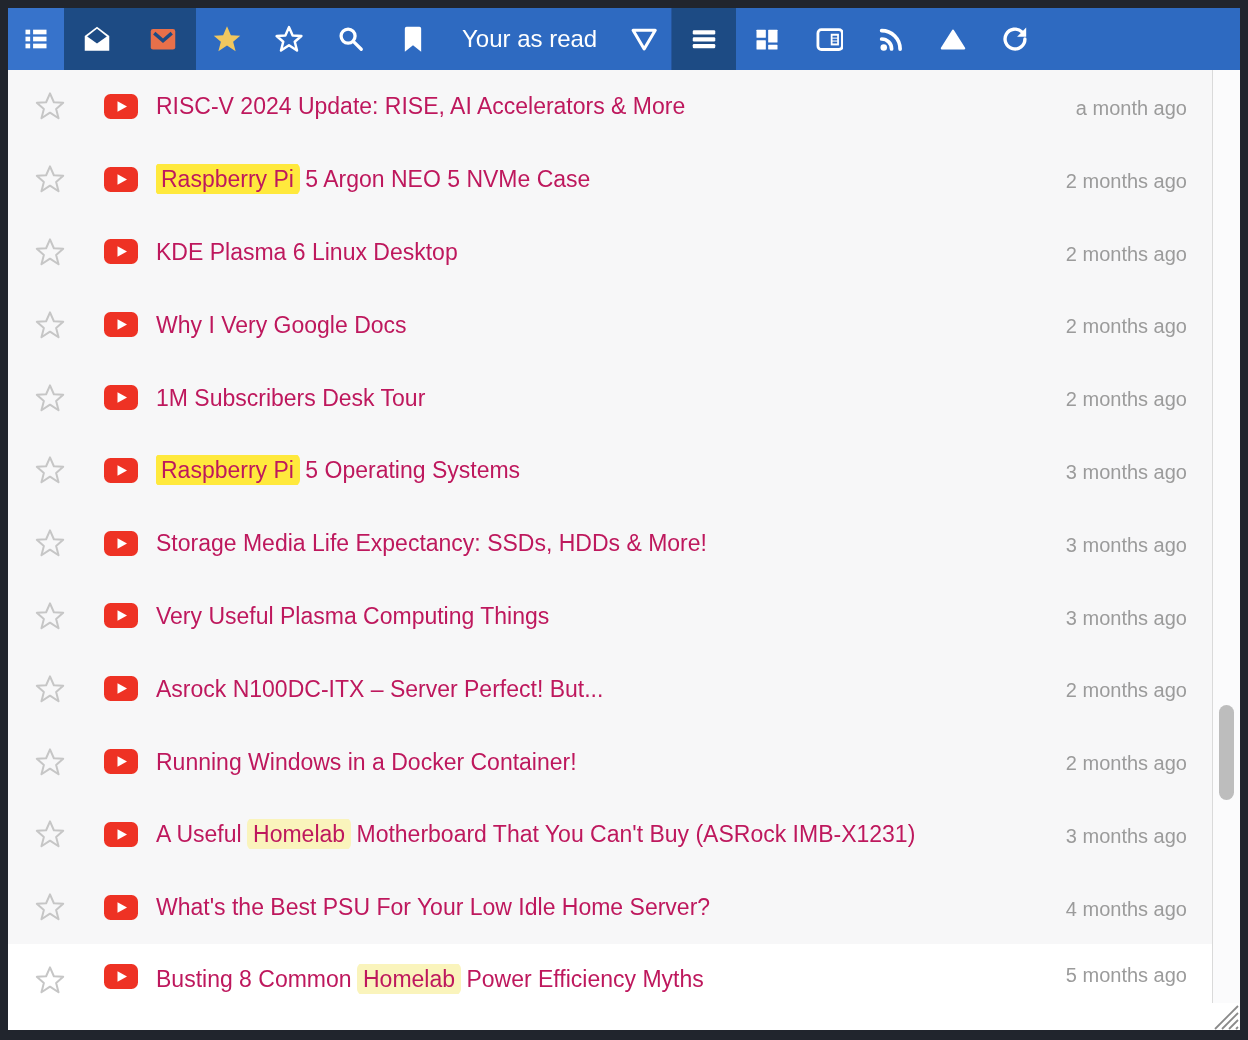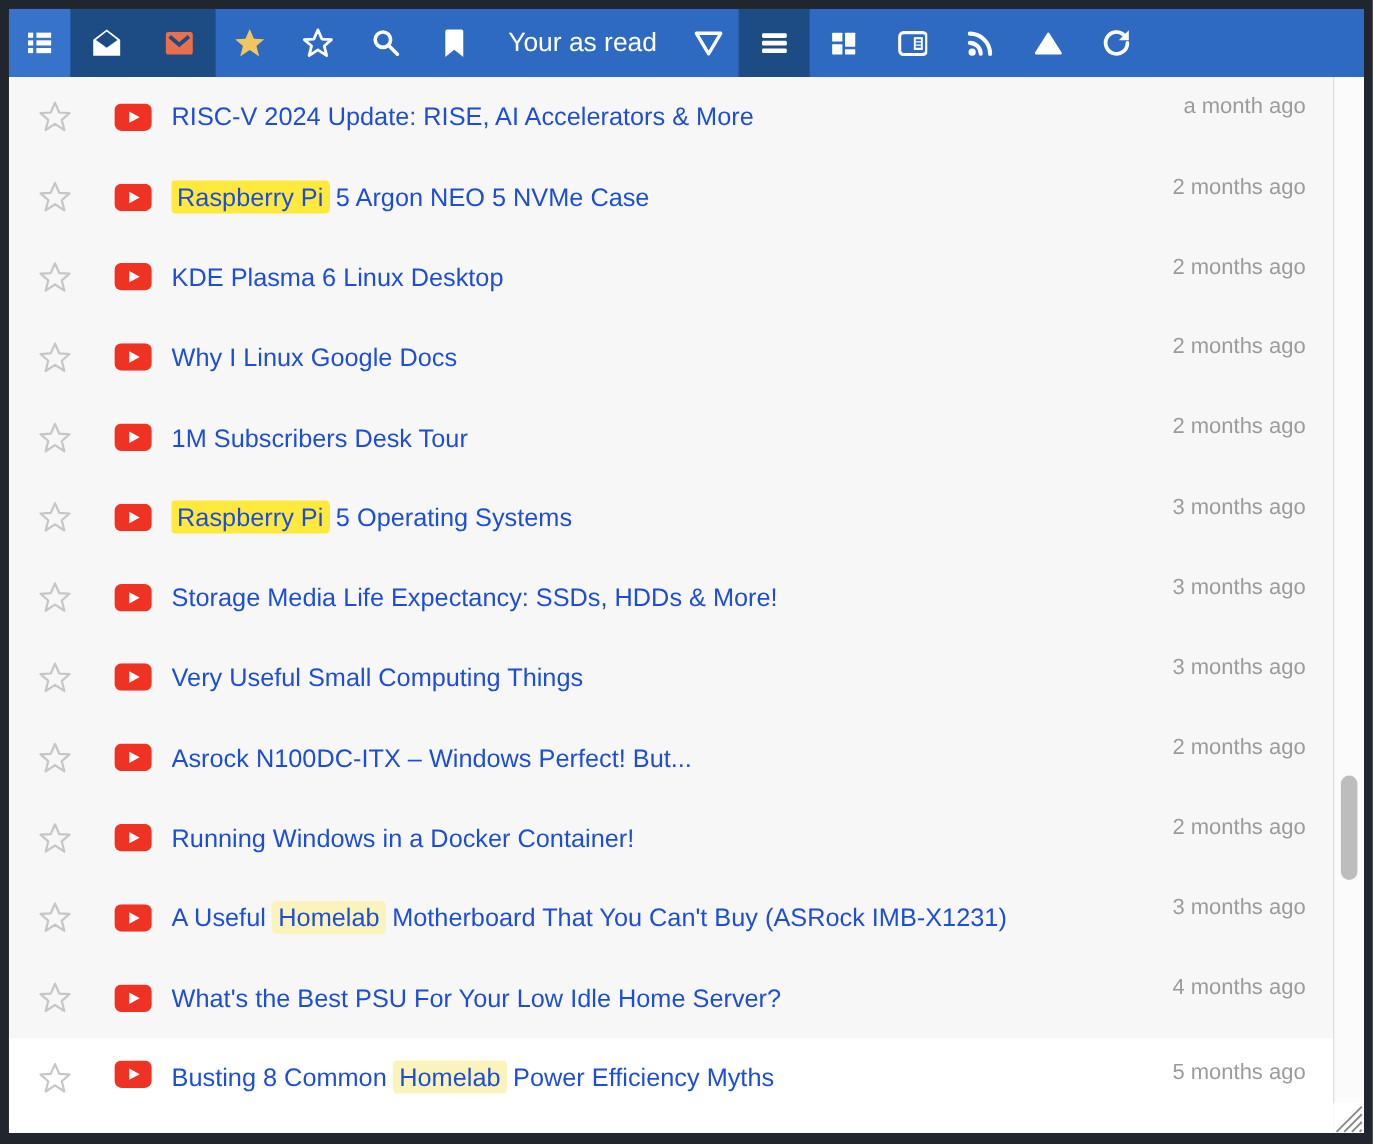--- a/index.html
+++ b/index.html
@@ -20,24 +20,24 @@
   .tb-spacer { flex:1; }
   .tb-btn svg { display:block; }
 
   
   .content { flex:1; position:relative; background:#f7f7f8; overflow:hidden; }
   .list { position:absolute; inset:0 28px 0 0; display:flex; flex-direction:column; overflow:hidden; }
   .row { height:72.8px; flex:none; display:flex; align-items:center; padding-left:26px; }
   .row.selected { background:#ffffff; flex:1; align-items:flex-start; padding-top:20px;justify-content:center; }
   .row-star { flex:none; margin-right:38px; cursor:pointer; height:32px; }
   .row-feedicon { flex:none; margin-right:18px; height:25px; }
-  .row-title { flex:1; min-width:0; font-size:23px; color:#1d4ed8; white-space:nowrap; overflow:hidden; line-height:30px; }
+  .row-title { flex:1; min-width:0; font-size:23px; color:#be185d; white-space:nowrap; overflow:hidden; line-height:30px; }
   .row-title .hl-bright { background:var(--highlight-bright,#ffe93d); border-radius:6px; padding:3px 6px; margin:-3px -1px; }
   .row-title .hl-pale { background:var(--highlight-pale,#faf4bc); border-radius:6px; padding:3px 6px; margin:-3px -1px; }
-  .row-time { flex:none; margin-left:14px; margin-right:25px; font-size:20px; color:#9b9b9b; white-space:nowrap; align-self:flex-start; margin-top:16px; }
+  .row-time { flex:none; margin-left:14px; margin-right:25px; font-size:20px; color:#9b9b9b; white-space:nowrap; align-self:flex-start; margin-top:27px; }
   .row.selected .row-time { margin-top:0; }
 
   
   .rail { position:absolute; top:0; right:0; bottom:0; width:28px; background:#fbfbfc; border-left:1px solid #dadada; }
   .thumb { position:absolute; left:6px; top:635px; width:15px; height:95px; border-radius:8px; background:#bdbdbd; cursor:pointer; }
   .grip { position:absolute; right:1px; bottom:0; width:27px; height:27px; background:#fff; }
   .grip svg { display:block; }
 </style>
 </head>
 <body>
@@ -205,21 +205,21 @@
   </div>
 
   <div class="row">
     <svg class="row-star" width="32" height="32" viewBox="0 0 24 24">
       <path fill="none" stroke="#c6c6c6" stroke-width="1.5" stroke-linejoin="round" d="M12 2.5 L14.9 9.2 L21.9 9.6 L16.6 14.2 L18.4 21.2 L12 17 L5.6 21.2 L7.4 14.2 L2.1 9.6 L9.1 9.2 Z"></path>
     </svg>
     <svg class="row-feedicon" width="34" height="25" viewBox="0 0 34 25">
       <rect x="0" y="0" width="34" height="25" rx="6.5" fill="var(--youtube-red)"></rect>
       <path fill="#fff" d="M13.5 7.3 L23 12.5 L13.5 17.7 Z"></path>
     </svg>
-    <div class="row-title"><span>Why I Linux Google Docs</span></div>
+    <div class="row-title"><span>Why I Very Google Docs</span></div>
     <div class="row-time">2 months ago</div>
   </div>
 
   <div class="row">
     <svg class="row-star" width="32" height="32" viewBox="0 0 24 24">
       <path fill="none" stroke="#c6c6c6" stroke-width="1.5" stroke-linejoin="round" d="M12 2.5 L14.9 9.2 L21.9 9.6 L16.6 14.2 L18.4 21.2 L12 17 L5.6 21.2 L7.4 14.2 L2.1 9.6 L9.1 9.2 Z"></path>
     </svg>
     <svg class="row-feedicon" width="34" height="25" viewBox="0 0 34 25">
       <rect x="0" y="0" width="34" height="25" rx="6.5" fill="var(--youtube-red)"></rect>
       <path fill="#fff" d="M13.5 7.3 L23 12.5 L13.5 17.7 Z"></path>
@@ -253,33 +253,33 @@
   </div>
 
   <div class="row">
     <svg class="row-star" width="32" height="32" viewBox="0 0 24 24">
       <path fill="none" stroke="#c6c6c6" stroke-width="1.5" stroke-linejoin="round" d="M12 2.5 L14.9 9.2 L21.9 9.6 L16.6 14.2 L18.4 21.2 L12 17 L5.6 21.2 L7.4 14.2 L2.1 9.6 L9.1 9.2 Z"></path>
     </svg>
     <svg class="row-feedicon" width="34" height="25" viewBox="0 0 34 25">
       <rect x="0" y="0" width="34" height="25" rx="6.5" fill="var(--youtube-red)"></rect>
       <path fill="#fff" d="M13.5 7.3 L23 12.5 L13.5 17.7 Z"></path>
     </svg>
-    <div class="row-title"><span>Very Useful Small Computing Things</span></div>
+    <div class="row-title"><span>Very Useful Plasma Computing Things</span></div>
     <div class="row-time">3 months ago</div>
   </div>
 
   <div class="row">
     <svg class="row-star" width="32" height="32" viewBox="0 0 24 24">
       <path fill="none" stroke="#c6c6c6" stroke-width="1.5" stroke-linejoin="round" d="M12 2.5 L14.9 9.2 L21.9 9.6 L16.6 14.2 L18.4 21.2 L12 17 L5.6 21.2 L7.4 14.2 L2.1 9.6 L9.1 9.2 Z"></path>
     </svg>
     <svg class="row-feedicon" width="34" height="25" viewBox="0 0 34 25">
       <rect x="0" y="0" width="34" height="25" rx="6.5" fill="var(--youtube-red)"></rect>
       <path fill="#fff" d="M13.5 7.3 L23 12.5 L13.5 17.7 Z"></path>
     </svg>
-    <div class="row-title"><span>Asrock N100DC-ITX – Windows Perfect! But...</span></div>
+    <div class="row-title"><span>Asrock N100DC-ITX – Server Perfect! But...</span></div>
     <div class="row-time">2 months ago</div>
   </div>
 
   <div class="row">
     <svg class="row-star" width="32" height="32" viewBox="0 0 24 24">
       <path fill="none" stroke="#c6c6c6" stroke-width="1.5" stroke-linejoin="round" d="M12 2.5 L14.9 9.2 L21.9 9.6 L16.6 14.2 L18.4 21.2 L12 17 L5.6 21.2 L7.4 14.2 L2.1 9.6 L9.1 9.2 Z"></path>
     </svg>
     <svg class="row-feedicon" width="34" height="25" viewBox="0 0 34 25">
       <rect x="0" y="0" width="34" height="25" rx="6.5" fill="var(--youtube-red)"></rect>
       <path fill="#fff" d="M13.5 7.3 L23 12.5 L13.5 17.7 Z"></path>

